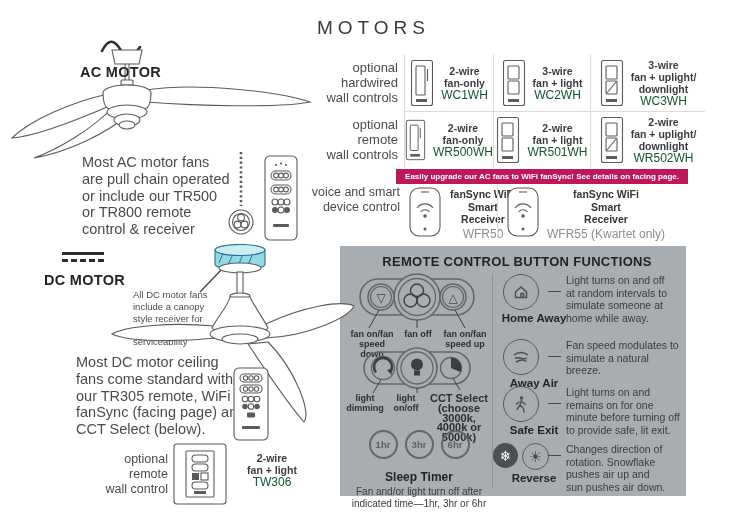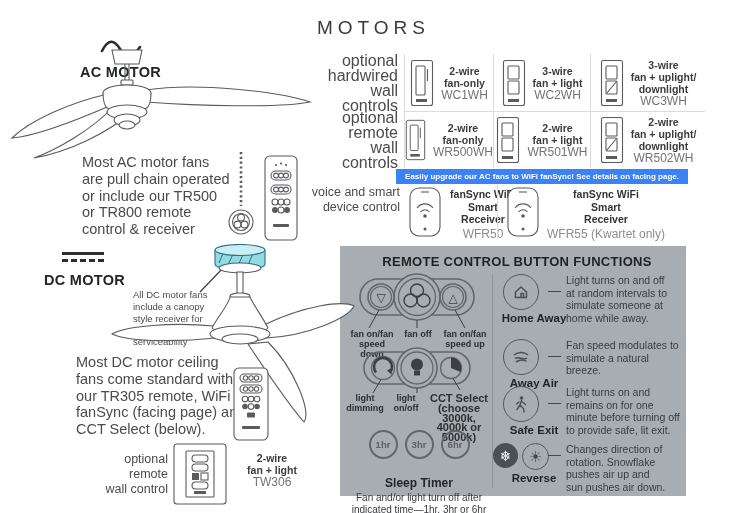--- a/index.html
+++ b/index.html
@@ -12,29 +12,29 @@
            font-size:19px; letter-spacing:5px; color:#3a3a3c; }
 
   .motor-label { position:absolute; font-size:14.5px; font-weight:bold; color:#232527; letter-spacing:.3px; }
   .body-text { position:absolute; font-size:14.5px; line-height:16.8px; color:#4a4b4e; }
   .small-note { position:absolute; font-size:9.5px; line-height:11.8px; color:#4a4b4e; }
 
   
   .wc-grid { position:absolute; left:318px; top:54px; }
   .wc-row  { display:flex; align-items:stretch; height:57px; }
   .wc-label { width:80px; padding-right:6px; display:flex; align-items:center; justify-content:flex-end;
-              text-align:right; font-size:16px; line-height:15px; color:#4a4b4e; }
+              text-align:right; font-size:13px; line-height:15px; color:#4a4b4e; }
   .wc-cells { display:flex; }
   .wc-row2 .wc-cells { border-top:1px solid #dcdcdc; }
   .wc-cell { display:flex; align-items:center; justify-content:center; gap:7px; border-left:1px solid #dcdcdc; }
   .wc-c1 { width:88px; } .wc-c2 { width:96px; } .wc-c3 { width:114px; }
   .wc-spec { font-size:10.5px; font-weight:bold; line-height:12px; color:#3a3c3e; text-align:center; }
-  .wc-model { font-size:12px; font-weight:normal; color:#737373; }
-
-  .banner { position:absolute; left:396px; top:169px; width:292px; height:15px; background:#3b82f6;
+  .wc-model { font-size:12px; font-weight:normal; color:#14532d; }
+
+  .banner { position:absolute; left:396px; top:169px; width:292px; height:15px; background:#be185d;
             color:#fff; font-size:8px; font-weight:bold; text-align:center; line-height:15px;
             white-space:nowrap; overflow:hidden; }
 
   .voice-label { position:absolute; left:296px; top:185px; width:104px; text-align:right;
                  font-size:12.5px; line-height:15px; color:#4a4b4e; }
   .rcv-text { position:absolute; text-align:center; }
   .rcv-name { font-size:10.5px; font-weight:bold; line-height:12.5px; color:#323437; }
   .rcv-model { font-size:12px; color:#8a8d90; margin-top:1px; }
   .vdiv { position:absolute; width:1px; background:#dcdcdc; }
 
@@ -49,21 +49,21 @@
   .panel-vdiv { position:absolute; left:152px; top:28px; height:214px; width:1px; background:#8f9397; }
 
   .btn-label { font-size:9px; font-weight:bold; line-height:9.8px; color:#2c2f31; text-align:center; }
   .fan-labels { position:absolute; left:8px; top:84px; width:142px; display:flex; justify-content:space-between; }
   .light-labels { position:absolute; left:4px; top:148px; width:148px; display:flex; justify-content:space-between; }
 
   .sleep { position:absolute; left:6px; top:184px; width:146px; text-align:center; }
   .sleep-circles { display:flex; justify-content:center; gap:7px; }
   .sleep-circle { width:25px; height:25px; border:2px solid #63676b; border-radius:50%;
                   font-size:9.5px; font-weight:bold; color:#5d6165; line-height:25px; text-align:center; }
-  .sleep-title { font-size:12px; font-weight:bold; color:#232527; margin-top:17px; }
+  .sleep-title { font-size:12px; font-weight:bold; color:#232527; margin-top:11px; }
   .sleep-desc { font-size:10px; line-height:12px; color:#393c3f; margin-top:2px; }
 
   .fn-row { position:absolute; display:flex; align-items:flex-start; left:154px; width:192px; }
   .fn-iconcol { width:54px; display:flex; flex-direction:column; align-items:center; flex:none; }
   .fn-circle { width:34px; height:34px; border:1.6px solid #55595d; border-radius:50%;
                display:flex; align-items:center; justify-content:center; }
   .fn-name { font-size:11.5px; font-weight:bold; color:#232527; margin-top:2px; white-space:nowrap;padding-left:26px; }
   .fn-dash { width:13px; border-top:1.6px solid #44474b; margin-top:17px; flex:none; }
   .fn-text { margin-left:5px; font-size:10.5px; line-height:12.6px; color:#393c3f; }
   .rev-icons { display:flex; gap:4px; }

